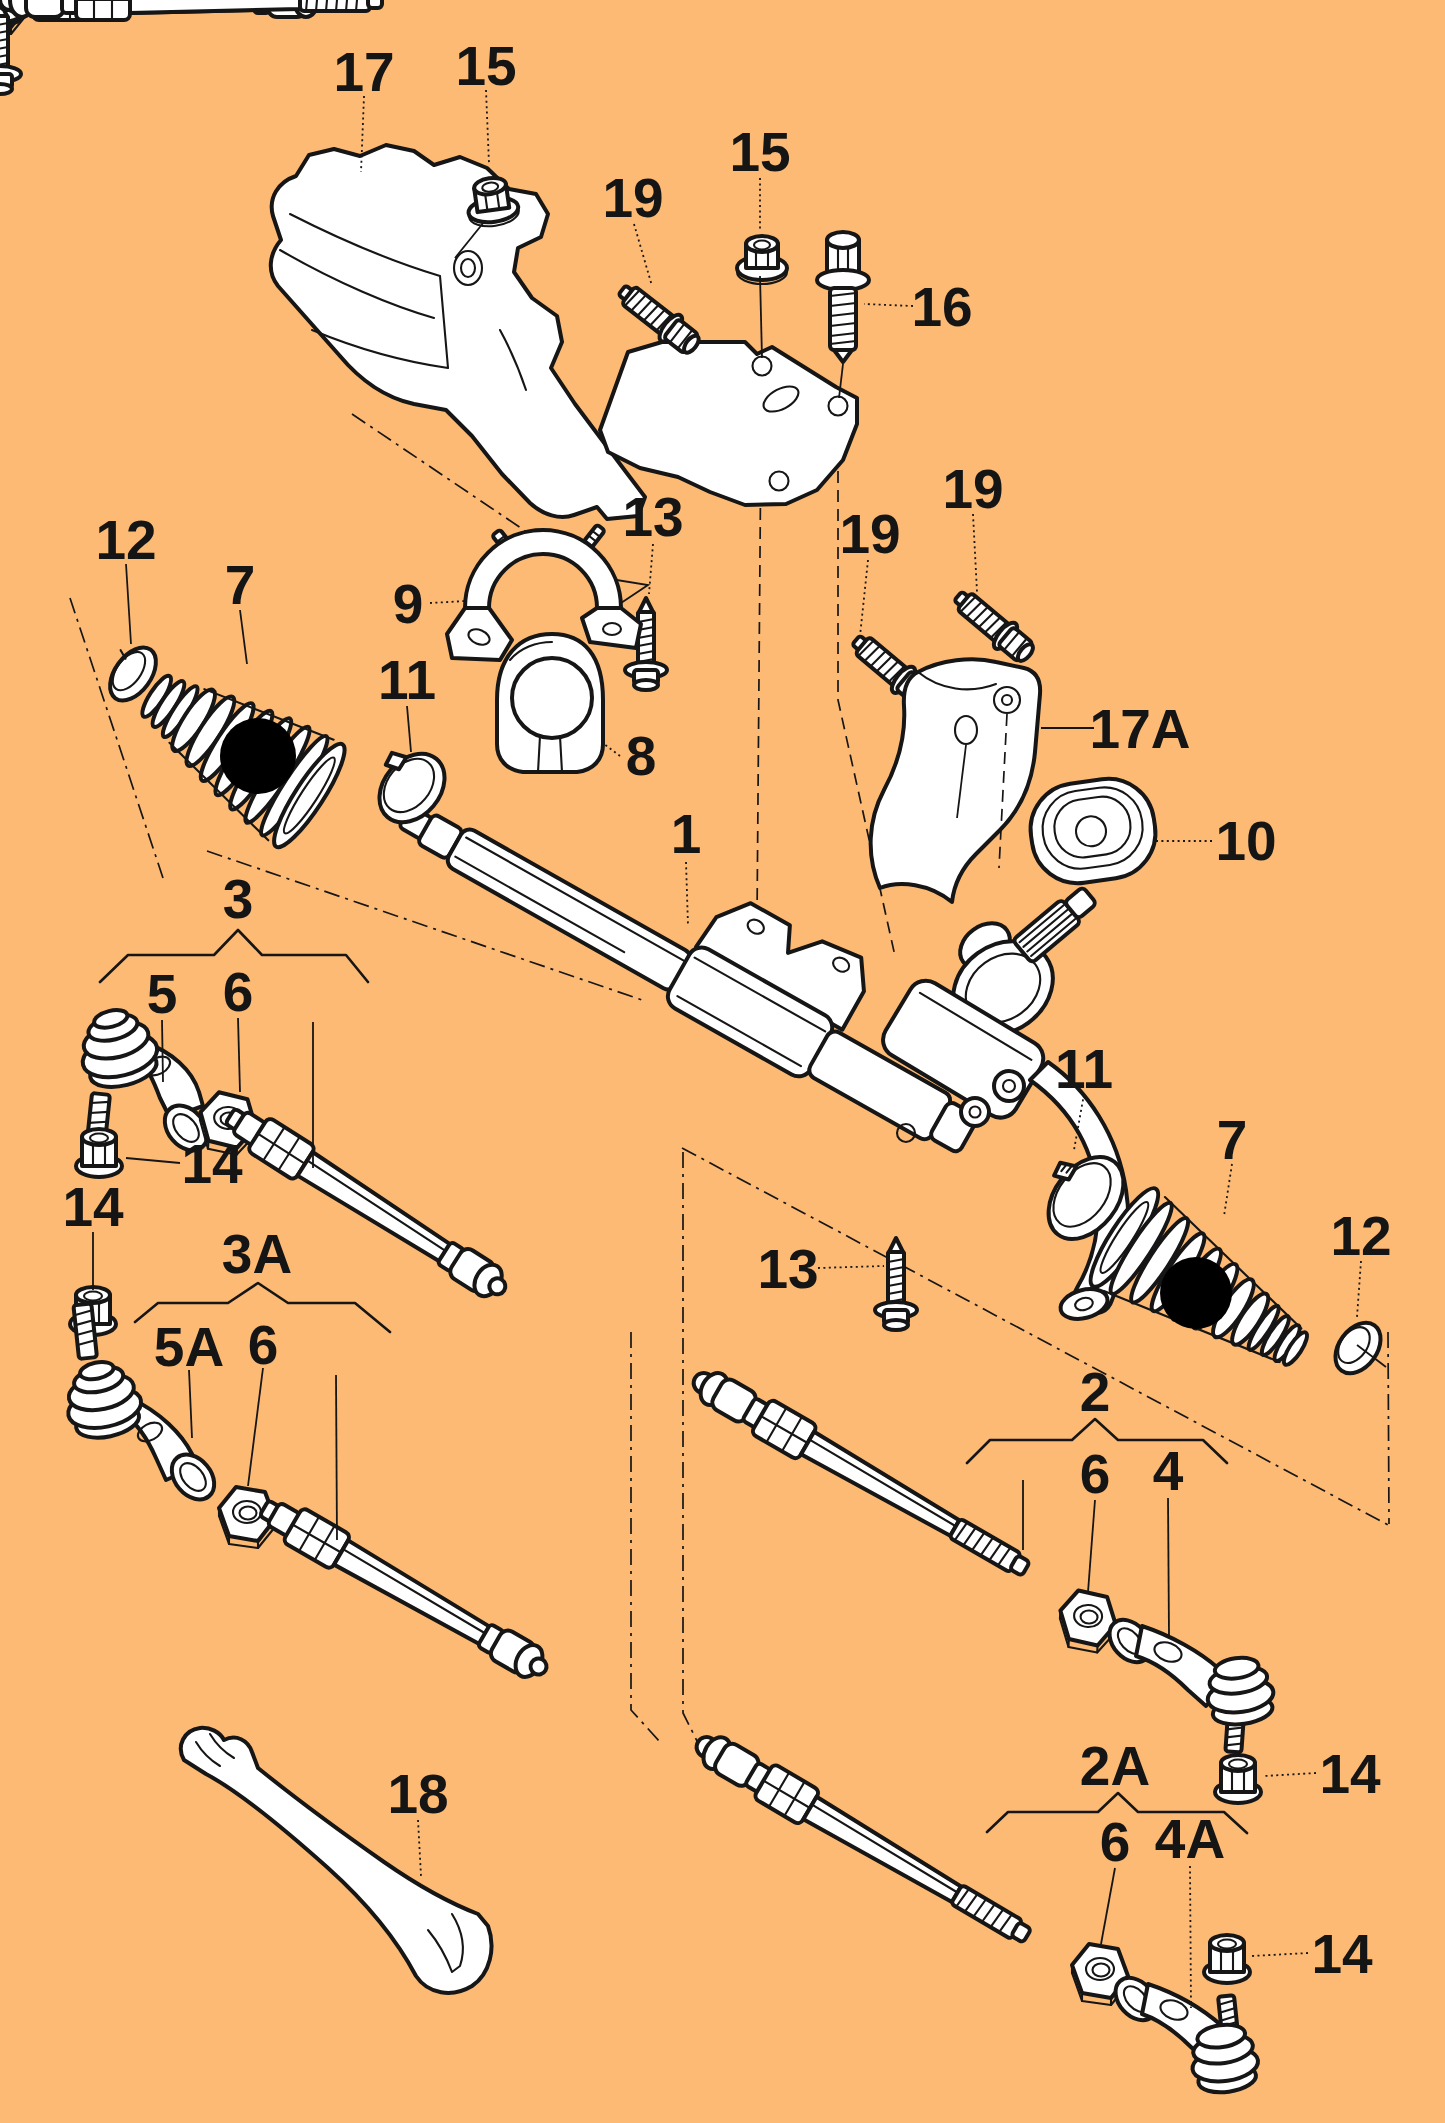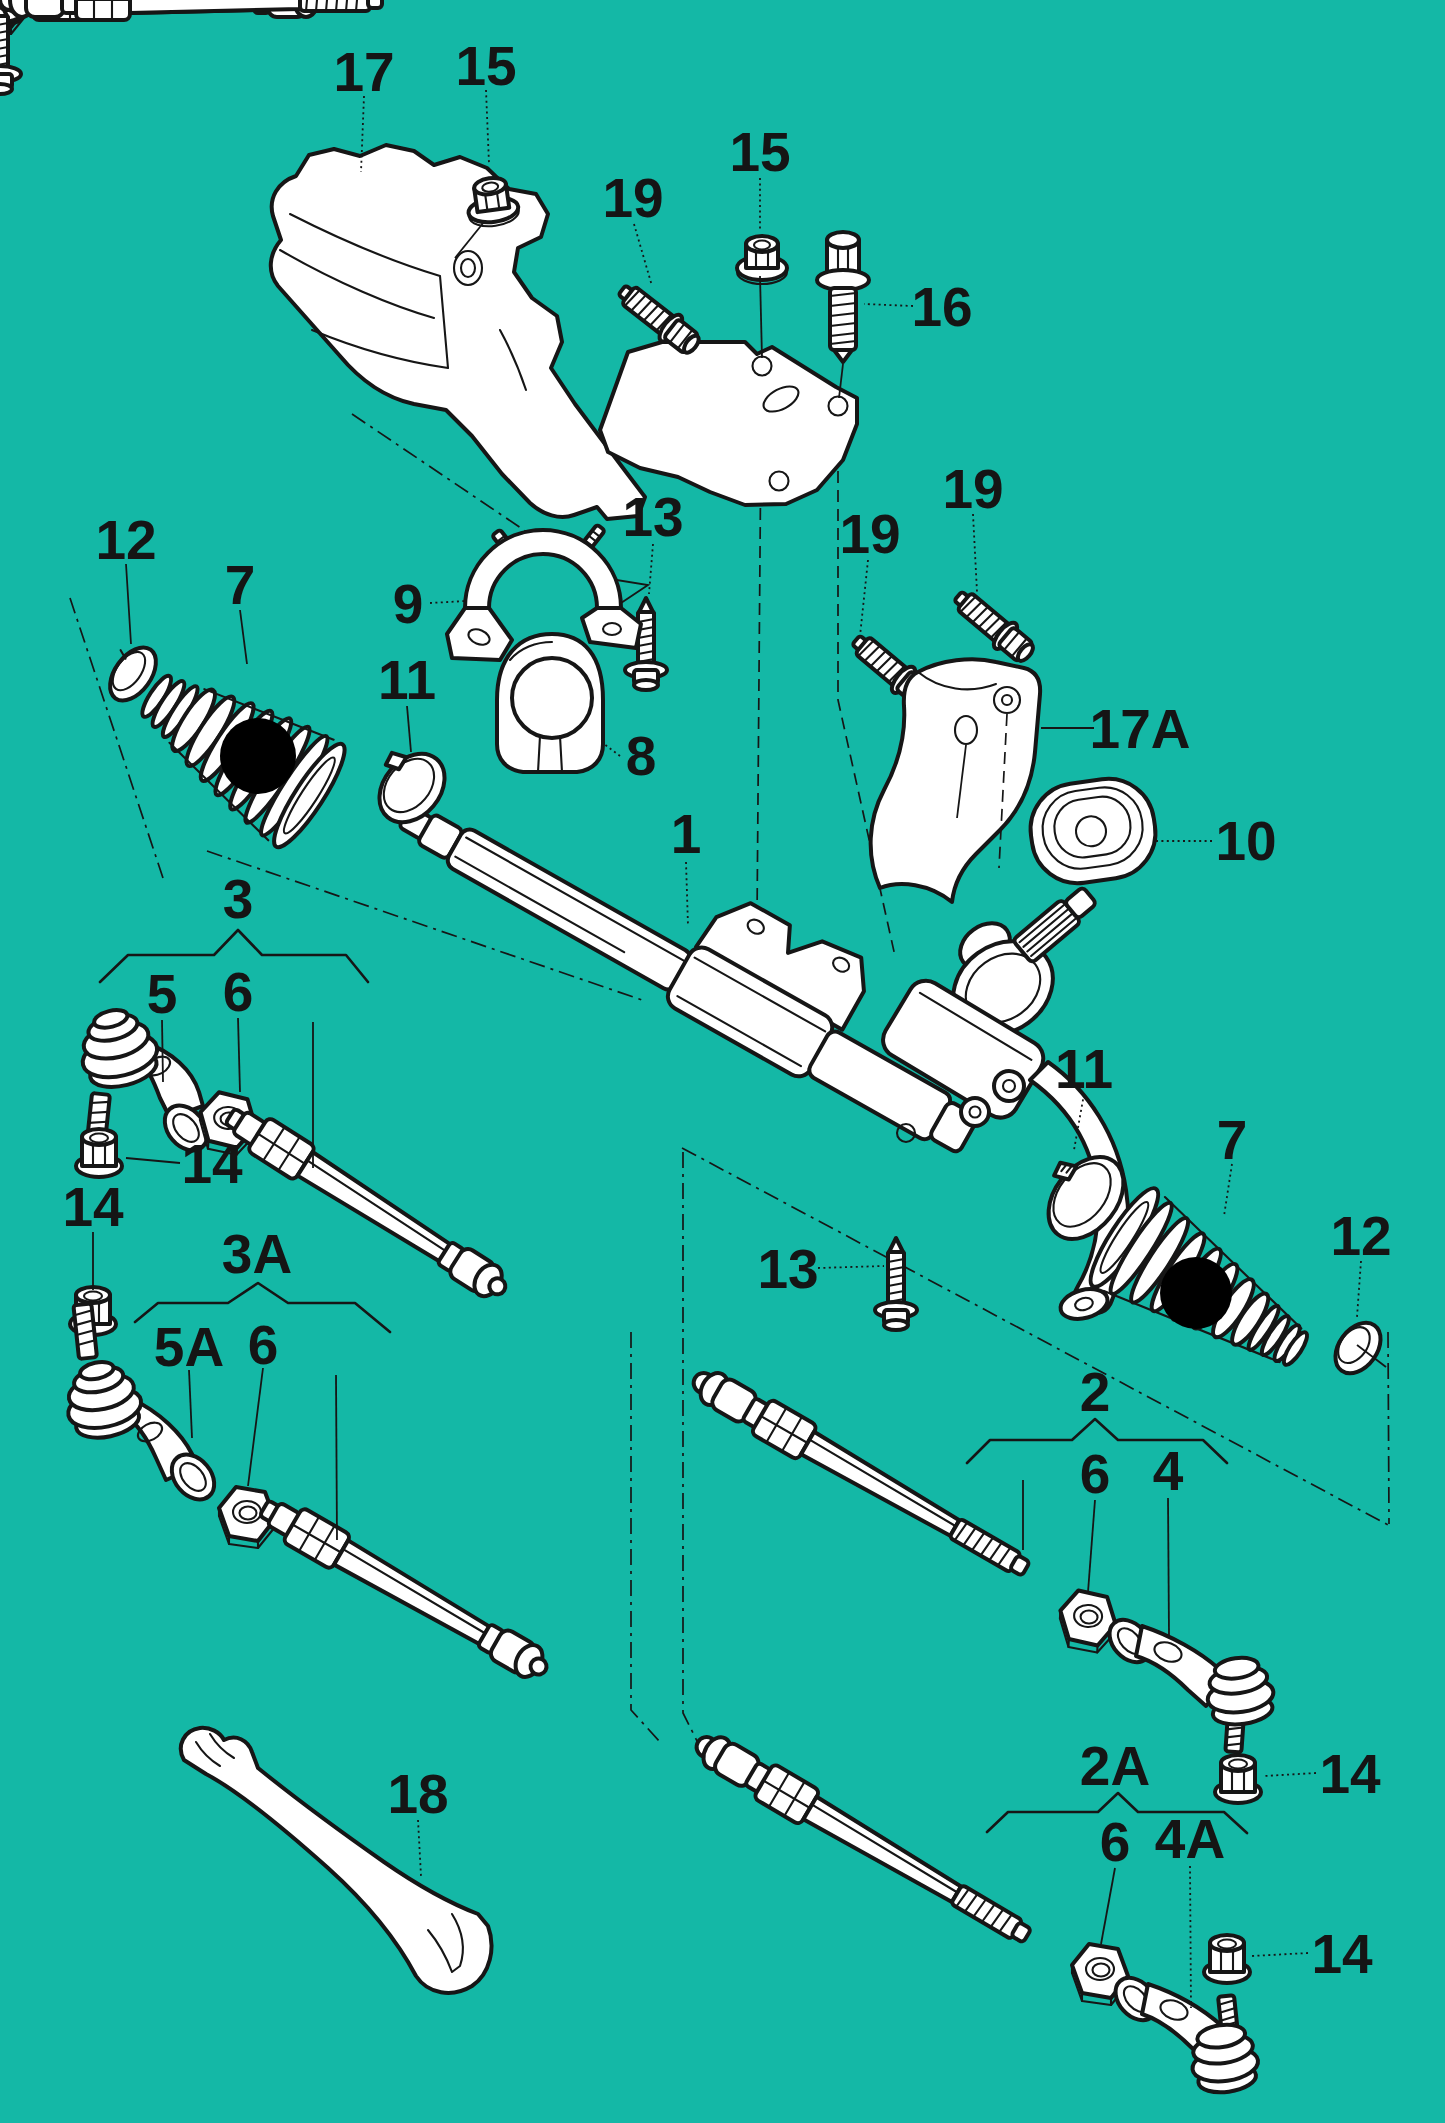--- a/index.html
+++ b/index.html
@@ -1,16 +1,16 @@
 <!DOCTYPE html>
 <html><head>
 <meta charset="utf-8">
 <style>
   html,body{margin:0;padding:0;background:#ffffff;}
-  .stage{width:1445px;height:2123px;position:relative;background:#14b8a6;overflow:hidden;}
+  .stage{width:1445px;height:2123px;position:relative;background:#fdba74;overflow:hidden;}
   svg{display:block}
   .o  {fill:#ffffff;stroke:#161616;stroke-width:4;stroke-linejoin:round;stroke-linecap:round;}
   .o2 {fill:none;stroke:#161616;stroke-width:2.1;stroke-linejoin:round;stroke-linecap:round;}
   .o3 {fill:none;stroke:#161616;stroke-width:4;stroke-linejoin:round;stroke-linecap:round;}
   .thin{fill:none;stroke:#161616;stroke-width:1.8;}
   .dot {fill:none;stroke:#161616;stroke-width:1.8;stroke-dasharray:2 3.4;}
   .dd  {fill:none;stroke:#161616;stroke-width:1.7;stroke-dasharray:16 6 3 6;}
   .ld  {fill:none;stroke:#161616;stroke-width:1.7;stroke-dasharray:12 7;}
   .brace{fill:none;stroke:#161616;stroke-width:2.6;stroke-linejoin:round;stroke-linecap:round;}
   .blk {fill:#000000;stroke:none;}

